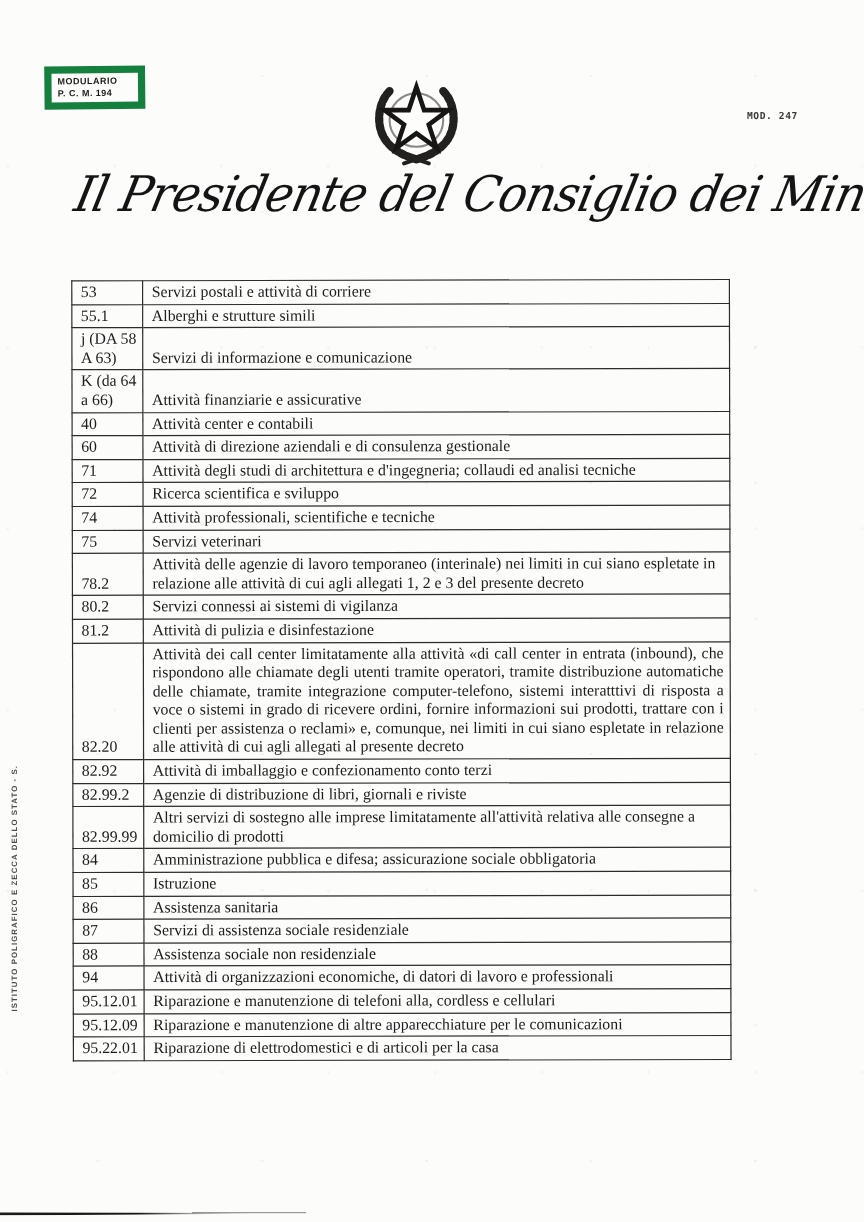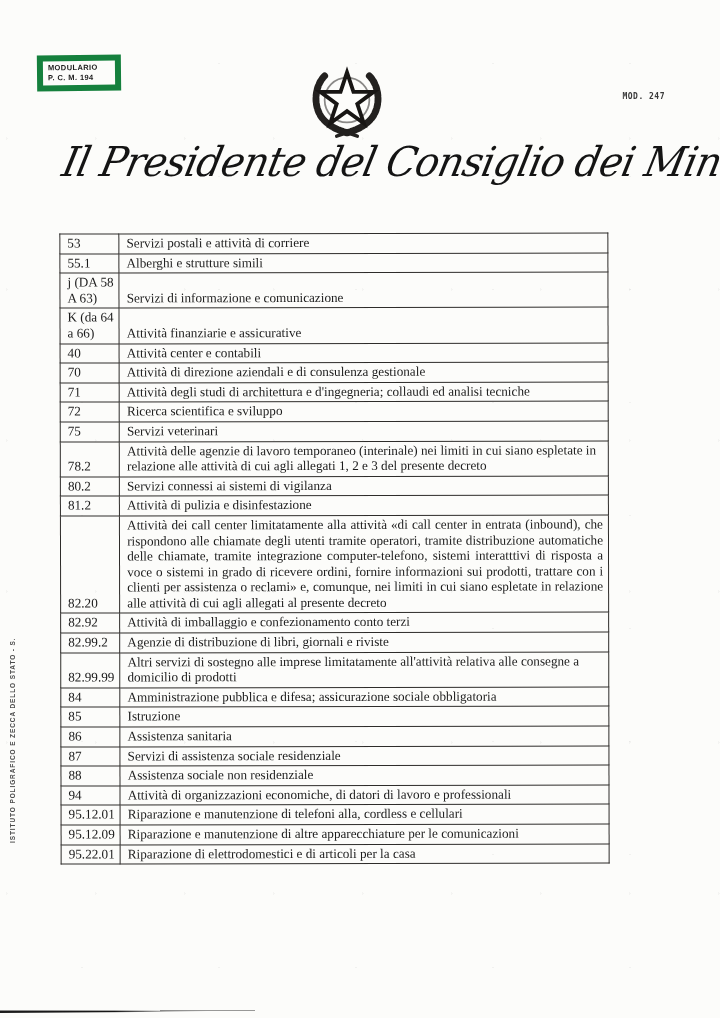--- a/index.html
+++ b/index.html
@@ -138,31 +138,35 @@
       </tr>
       <tr data-code="K (da 64 a 66)">
         <td class="code-cell">K (da 64 a 66)</td>
         <td class="desc-cell">Attività finanziarie e assicurative</td>
       </tr>
       <tr data-code="69">
         <td class="code-cell">40</td>
         <td class="desc-cell">Attività center e contabili</td>
       </tr>
       <tr data-code="70">
-        <td class="code-cell">70</td>
+        <td class="code-cell">60</td>
         <td class="desc-cell">Attività di direzione aziendali e di consulenza gestionale</td>
       </tr>
       <tr data-code="71">
         <td class="code-cell">71</td>
         <td class="desc-cell">Attività degli studi di architettura e d'ingegneria; collaudi ed analisi tecniche</td>
       </tr>
       <tr data-code="72">
         <td class="code-cell">72</td>
         <td class="desc-cell">Ricerca scientifica e sviluppo</td>
       </tr>
+      <tr data-code="74">
+        <td class="code-cell">74</td>
+        <td class="desc-cell">Attività professionali, scientifiche e tecniche</td>
+      </tr>
       <tr data-code="75">
         <td class="code-cell">75</td>
         <td class="desc-cell">Servizi veterinari</td>
       </tr>
       <tr data-code="78.2">
         <td class="code-cell">78.2</td>
         <td class="desc-cell">Attività delle agenzie di lavoro temporaneo (interinale) nei limiti in cui siano espletate in relazione alle attività di cui agli allegati 1, 2 e 3 del presente decreto</td>
       </tr>
       <tr data-code="80.2">
         <td class="code-cell">80.2</td>

